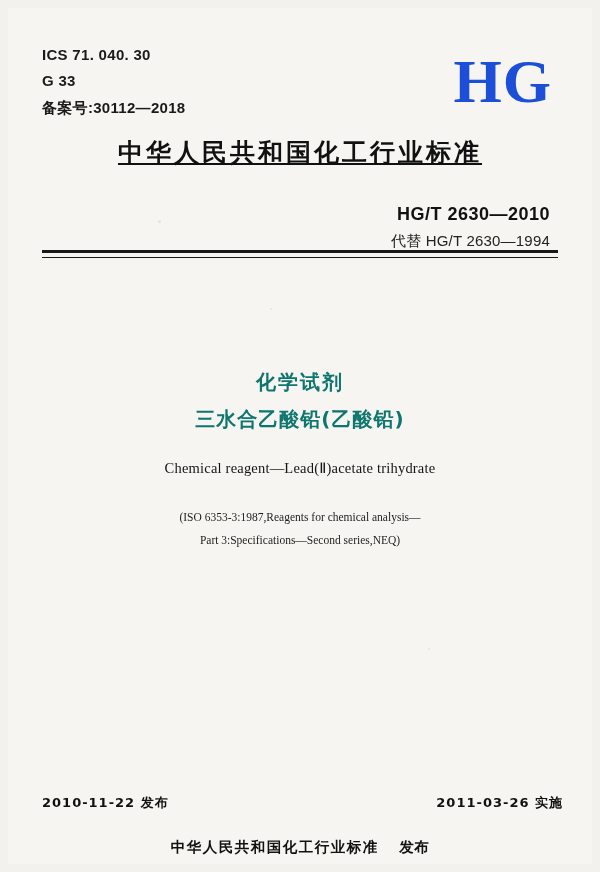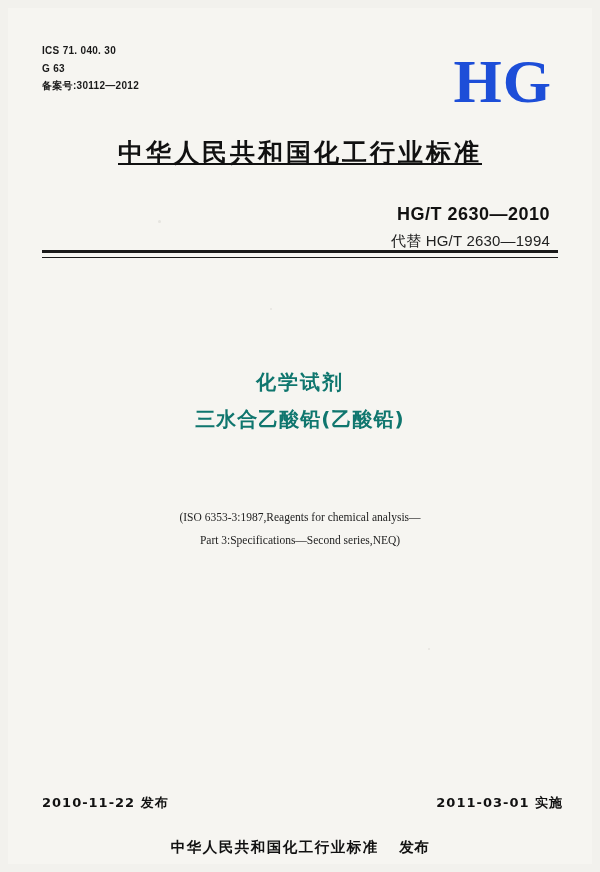--- a/index.html
+++ b/index.html
@@ -26,21 +26,21 @@
     height: 856px;
     background: #f6f5f1;
   }
 
   
   .ics-block {
     position: absolute;
     left: 34px;
     top: 34px;
     font-family: "Liberation Sans", sans-serif;
-    font-size: 10px;
+    font-size: 15px;
     font-weight: bold;
     color: #1a1a1a;
     line-height: 1.75;
     letter-spacing: 0.3px;
   }
 
   
   .hg-logo {
     position: absolute;
     right: 40px;
@@ -196,50 +196,51 @@
 
 <div class="page">
   <div class="sheet">
 
     <div class="speck" style="left:150px; top:212px; width:3px; height:3px;"></div>
     <div class="speck" style="left:262px; top:300px; width:2px; height:2px;"></div>
     <div class="speck" style="left:420px; top:640px; width:2px; height:2px;"></div>
 
     <div class="ics-block">
       <div>ICS 71. 040. 30</div>
-      <div>G 63</div>
-      <div>备案号:30112—2012</div>
+      <div>G 33</div>
+      <div>备案号:30112—2018</div>
     </div>
 
     <div class="hg-logo">HG</div>
 
     <div class="main-title">中华人民共和国化工行业标准</div>
 
     <div class="std-num">
       <div class="primary">HG/T 2630—2010</div>
       <div class="replaces">代替 HG/T 2630—1994</div>
     </div>
 
     <div class="rule rule-thick"></div>
     <div class="rule rule-thin"></div>
 
     <div class="subject">
       <div class="line1">化学试剂</div>
       <div class="line2">三水合乙酸铅(乙酸铅)</div>
     </div>
 
+    <div class="english">Chemical reagent—Lead(Ⅱ)acetate trihydrate</div>
 
     <div class="iso-ref">
       <div>(ISO 6353-3:1987,Reagents for chemical analysis—</div>
       <div>Part 3:Specifications—Second series,NEQ)</div>
     </div>
 
     <div class="dates">
       <div>2010-11-22 发布</div>
-      <div>2011-03-01 实施</div>
+      <div>2011-03-26 实施</div>
     </div>
 
     <div class="publisher">
       <span>中华人民共和国化工行业标准</span>
       <span class="pub-verb">发布</span>
     </div>
 
   </div>
 </div>
 

